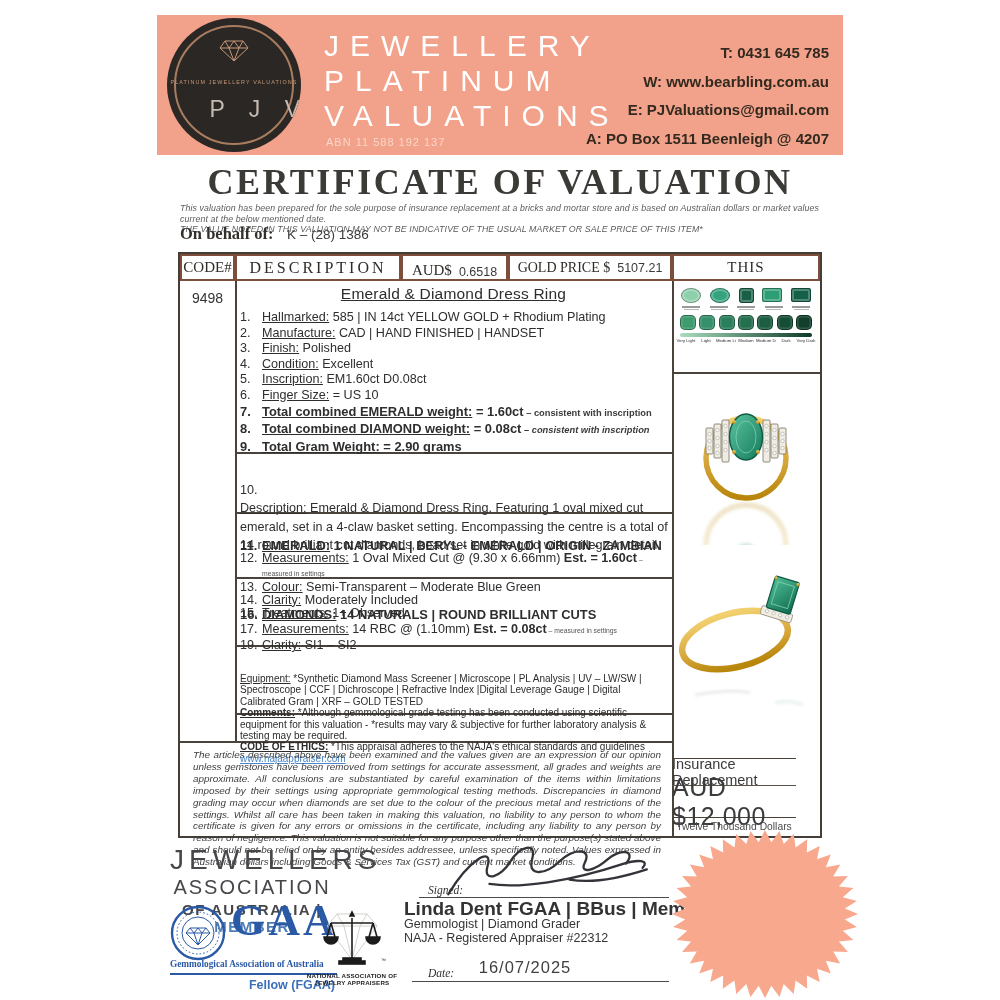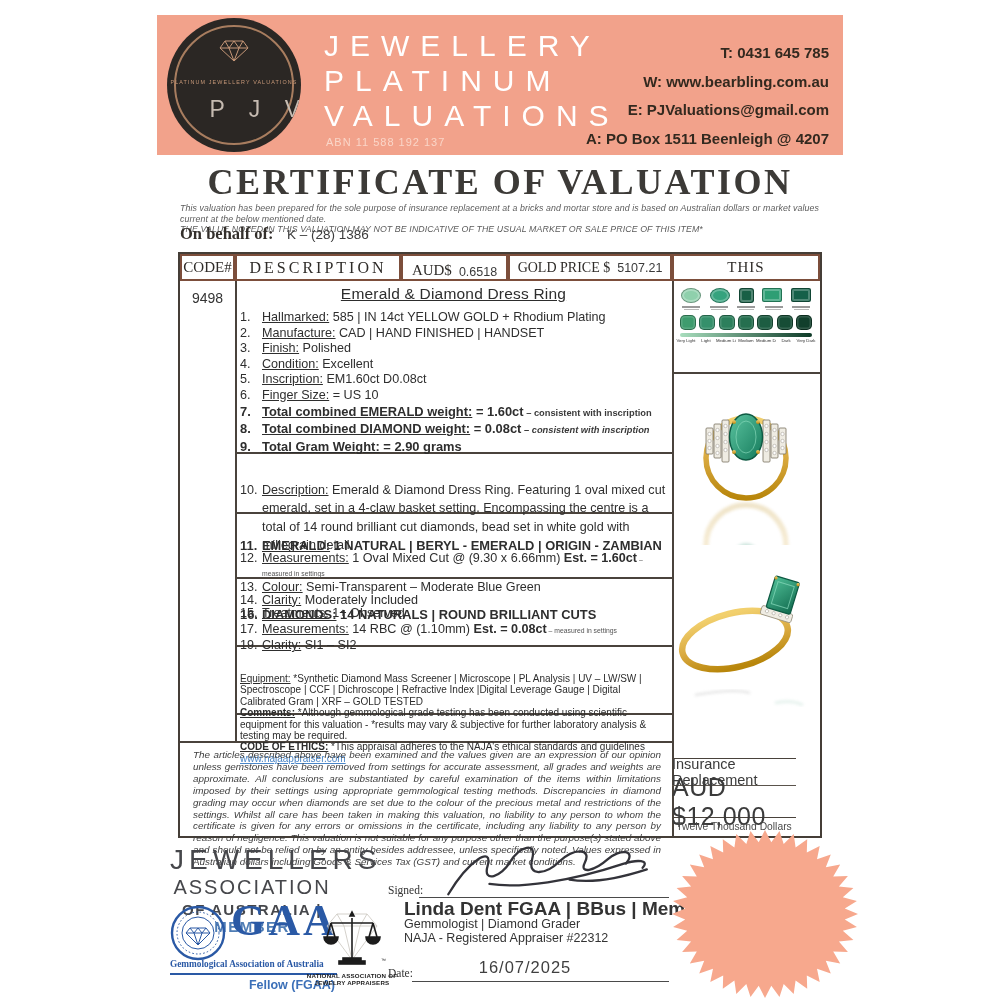--- a/index.html
+++ b/index.html
@@ -51,21 +51,21 @@
 
   .code-cell { position:absolute; left:0; top:27px; width:55px; text-align:center; padding-top:9px;
                font-size:14px; color:#333; }
 
   .desc-area { position:absolute; left:55px; top:27px; width:437px; height:460px; }
   .item-title { position:absolute; left:0; top:4px; width:100%; text-align:center; font-size:15.5px;
                 color:#2D2D2D; text-decoration:underline; letter-spacing:.2px; }
   .spec-group { position:absolute; left:5px; width:428px; }
   .g1 { top:29px; }  .g2 { top:200px; } .g3 { top:258px; } .g4 { top:326px; }
   .spec-item { display:flex; font-size:12.6px; line-height:15.6px; color:#2E2E2E; }
-  .g2 .spec-item { line-height:18.4px; }
+  .g2 .spec-item { line-height:18.4px;flex-direction:column; }
   .g3 .spec-item { line-height:13.2px; }
   .g4 .spec-item { line-height:15.2px; }
   .spec-item .num { flex:none; width:22px; }
   .spec-item .lab { text-decoration:underline; }
   .spec-item.bold { font-weight:bold; font-size:12.9px; }
   .spec-item .em { font-weight:bold; }
   .spec-item .note { font-size:9.3px; color:#3A3A3A; }
   .spec-item .note.tiny { font-size:6.8px; color:#555; }
   .spec-item .note.it { font-style:italic; }
 
@@ -121,22 +121,22 @@
               font-weight:bold; font-size:44px; color:#2A59A5; letter-spacing:3px; }
   .gaa .nm { position:absolute; left:0; top:58px; width:167px; font-family:"Liberation Serif",serif;
              font-weight:bold; font-size:9.3px; color:#2A59A5; white-space:nowrap; }
   .gaa .rule { position:absolute; left:0; top:72px; width:167px; border-top:2px solid #2A59A5; }
   .gaa .fel { position:absolute; right:2px; top:77px; font-weight:bold; font-size:12.5px; color:#3C70B8; }
 
   .naja { position:absolute; left:306px; top:910px; width:92px; text-align:center; }
   .naja .tx { font-size:6.2px; font-weight:bold; color:#1C1C1C; line-height:7.2px; letter-spacing:.2px; }
 
   .sig-img { position:absolute; left:418px; top:838px; }
-  .signed-label, .date-label { position:absolute; font-family:"Liberation Serif",serif; 
-                               font-size:11.5px; color:#333; }
+  .signed-label, .date-label { position:absolute; font-family:"Liberation Serif",serif; font-style:italic;
+                               font-size:11.5px; color:#333;margin-left:40px; }
   .signed-label { left:388px; top:884px; }
   .signed-line { position:absolute; left:419px; top:897px; width:250px; border-top:1.2px solid #4A4A4A; }
   .who { position:absolute; left:404px; top:902px; line-height:14.5px; color:#333; }
   .who .n { font-weight:bold; font-size:19px; }
   .who .r { font-size:12.5px; }
   .date-label { left:388px; top:967px; }
   .date-line { position:absolute; left:412px; top:981px; width:257px; border-top:1.2px solid #4A4A4A; }
   .date-value { position:absolute; left:440px; top:958px; width:170px; text-align:center;
                 font-size:16.5px; letter-spacing:1px; color:#3F3F3F; }
 

